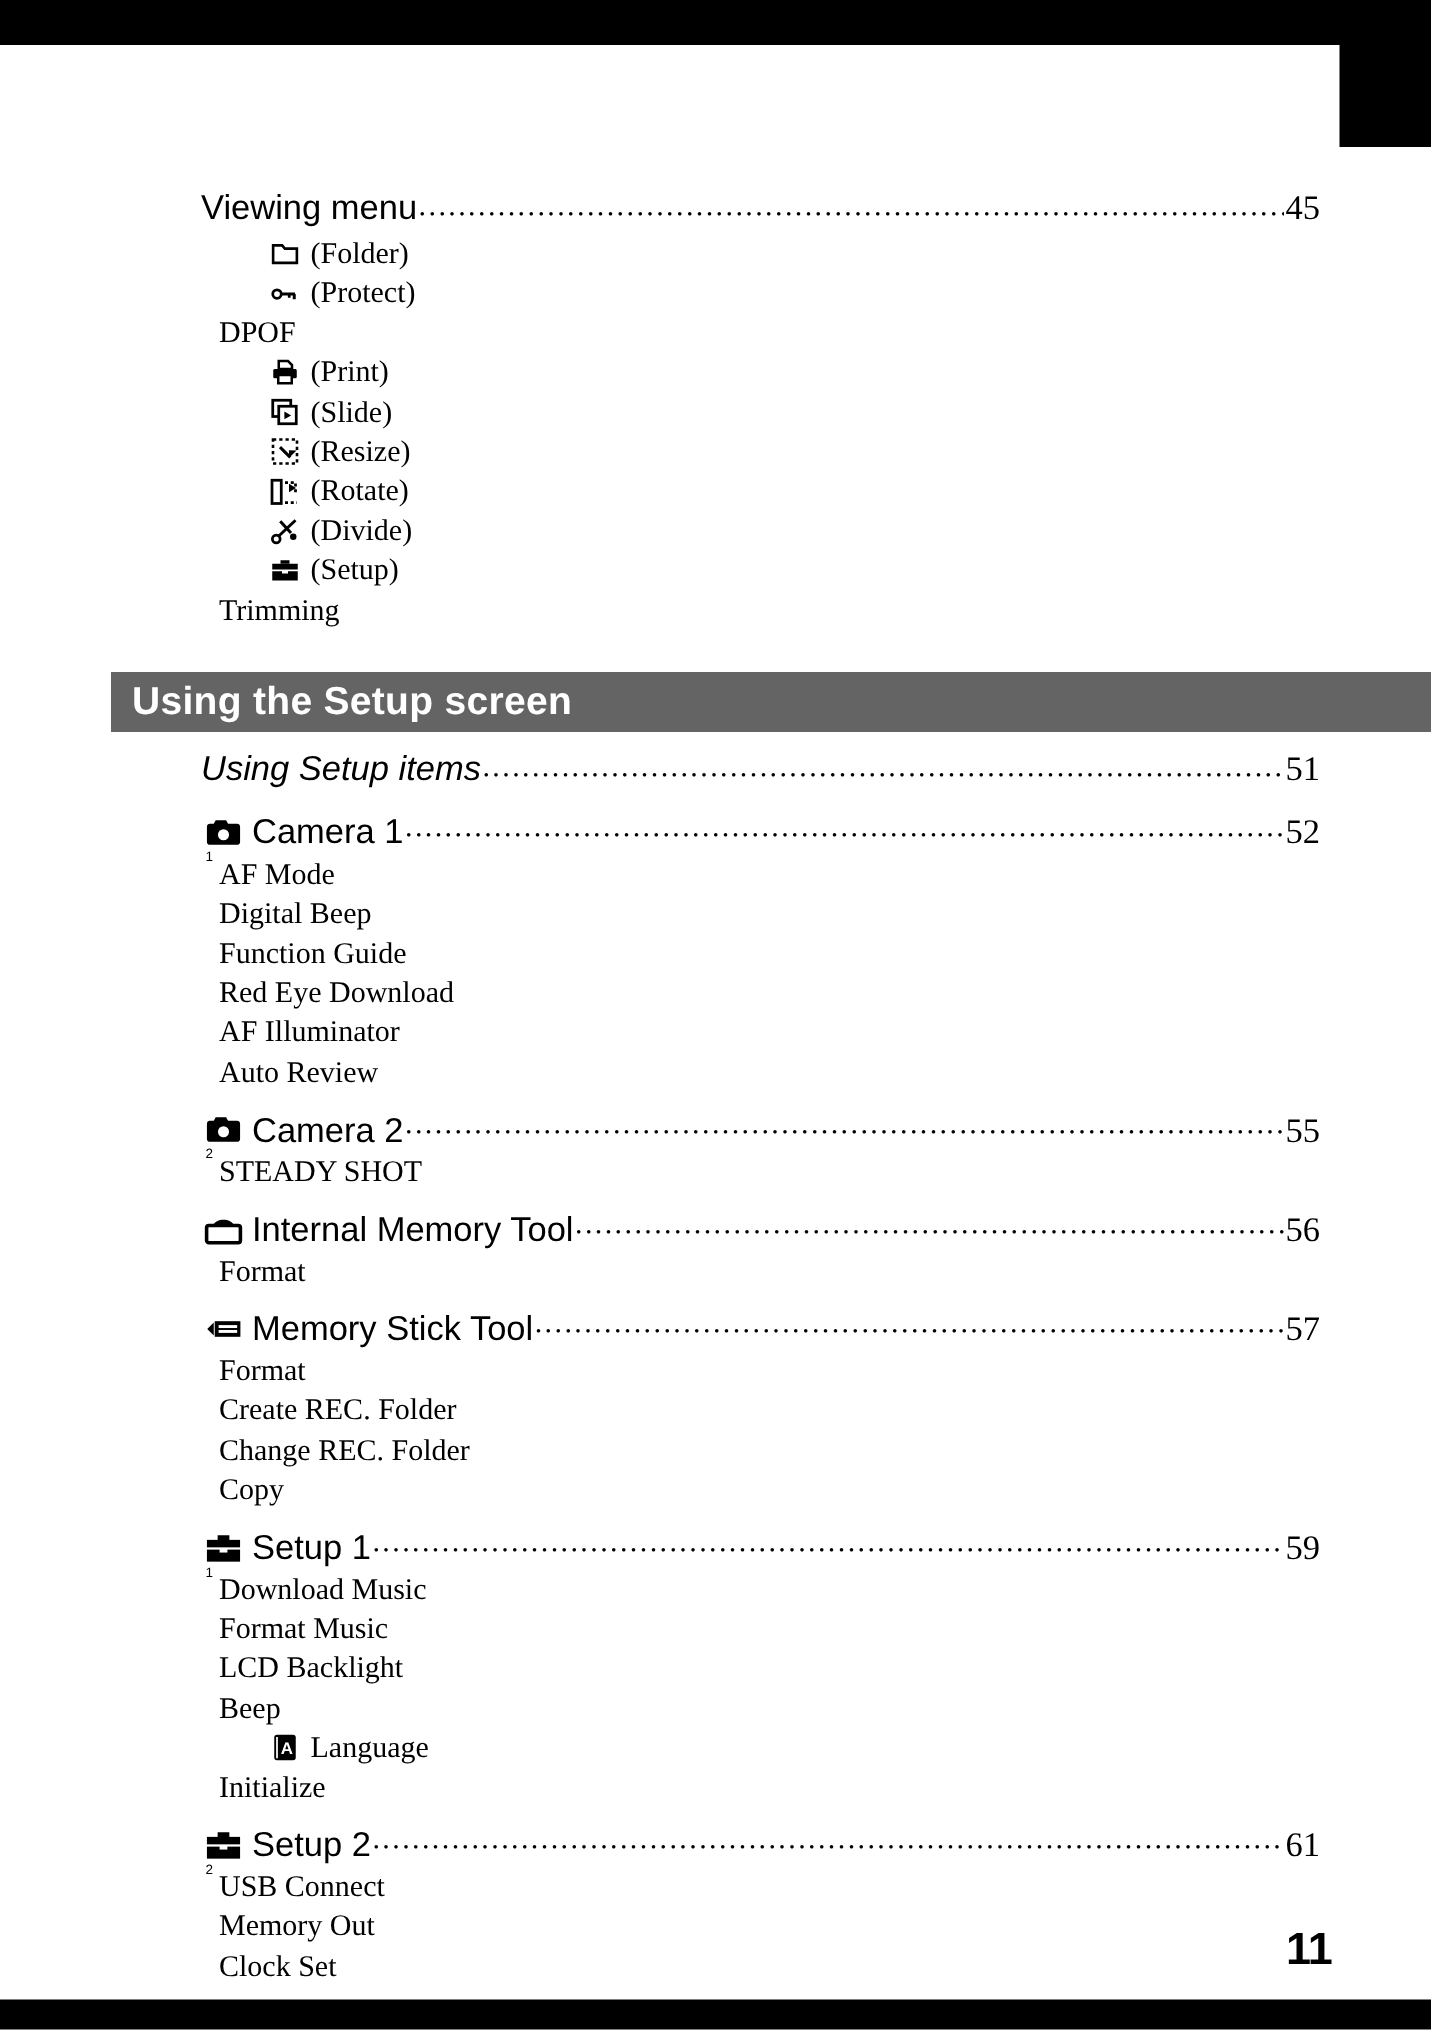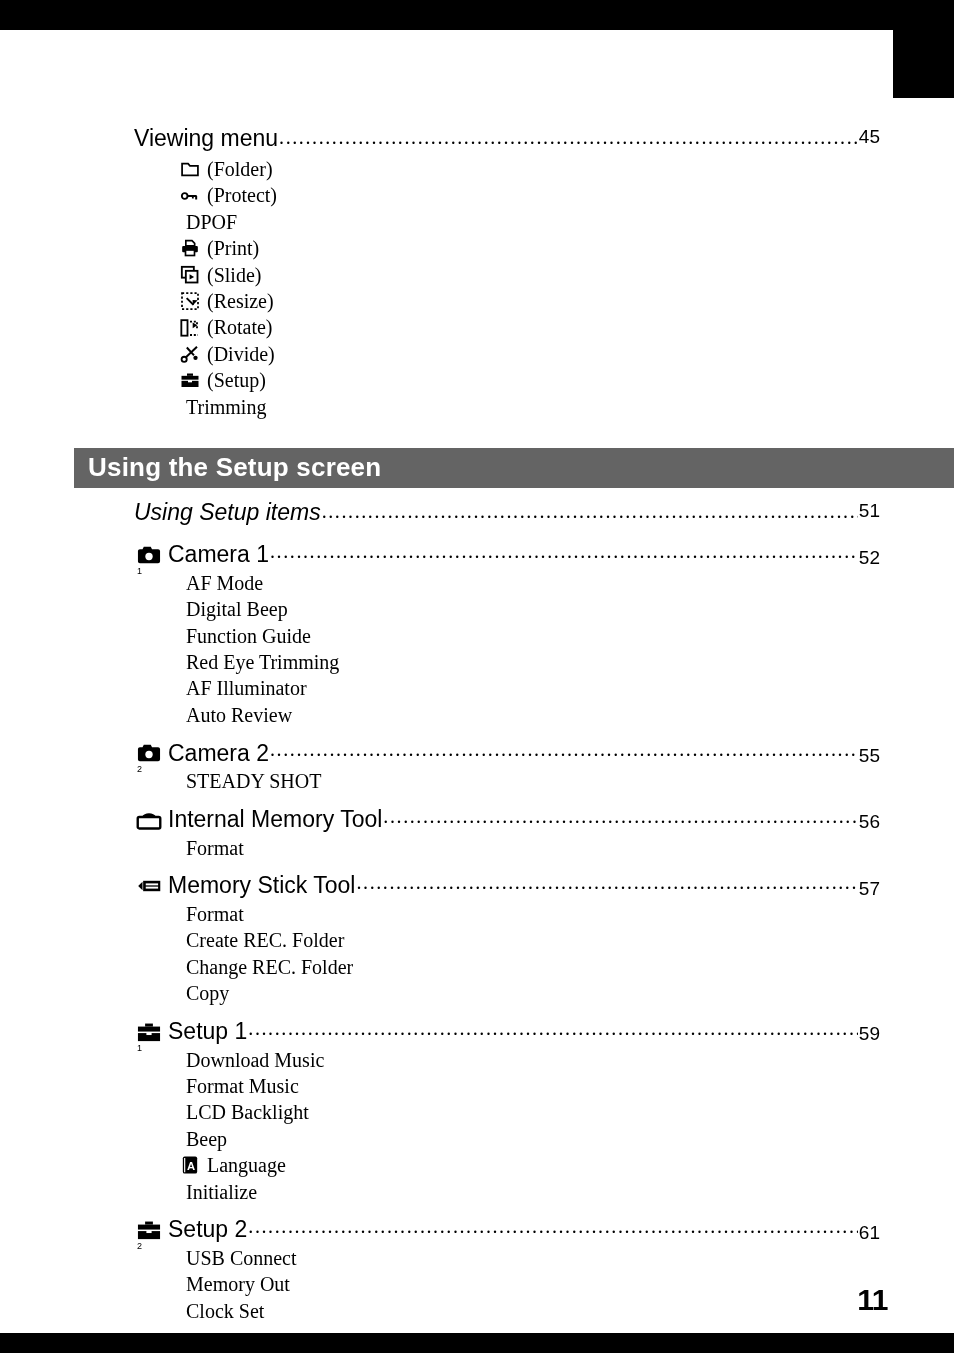--- a/index.html
+++ b/index.html
@@ -75,22 +75,22 @@
     overflow: hidden;
     white-space: nowrap;
     color: #000;
     font-family: "Liberation Serif", serif;
     font-size: 20px;
     letter-spacing: 1.6px;
     margin: 0 1px 5px 1px;
     min-width: 10px;
   }
   .entry .epage {
-    font-family: Liberation Sans, sans-serif;
-    font-size: 19px;
+    font-family: Liberation Serif, serif;
+    font-size: 23px;
     color: #000;
     white-space: nowrap;
     line-height: 1.12;
   }
 
   
   .entry.hasicon {
     margin-left: 60px;
     align-items: flex-end;
   }
@@ -110,21 +110,21 @@
     font-size: 9px;
     line-height: 1;
     color: #000;
   }
 
   
   .subitem {
     font-family: "Liberation Serif", serif;
     font-size: 20px;
     color: #000;
-    margin-left: 112px;
+    margin-left: 72px;
     line-height: 1.32;
     white-space: nowrap;
     display: flex;
     align-items: center;
   }
   .subitem .sicon {
     display: inline-block;
     flex: 0 0 auto;
     width: 24px;
     height: 20px;
@@ -291,21 +291,21 @@
       <div class="subitem">
         <span>AF Mode</span>
       </div>
       <div class="subitem">
         <span>Digital Beep</span>
       </div>
       <div class="subitem">
         <span>Function Guide</span>
       </div>
       <div class="subitem">
-        <span>Red Eye Trimming</span>
+        <span>Red Eye Download</span>
       </div>
       <div class="subitem">
         <span>AF Illuminator</span>
       </div>
       <div class="subitem">
         <span>Auto Review</span>
       </div>
       <div class="gap-sm"></div>
       <div class="entry hasicon">
         <span class="eicon">

